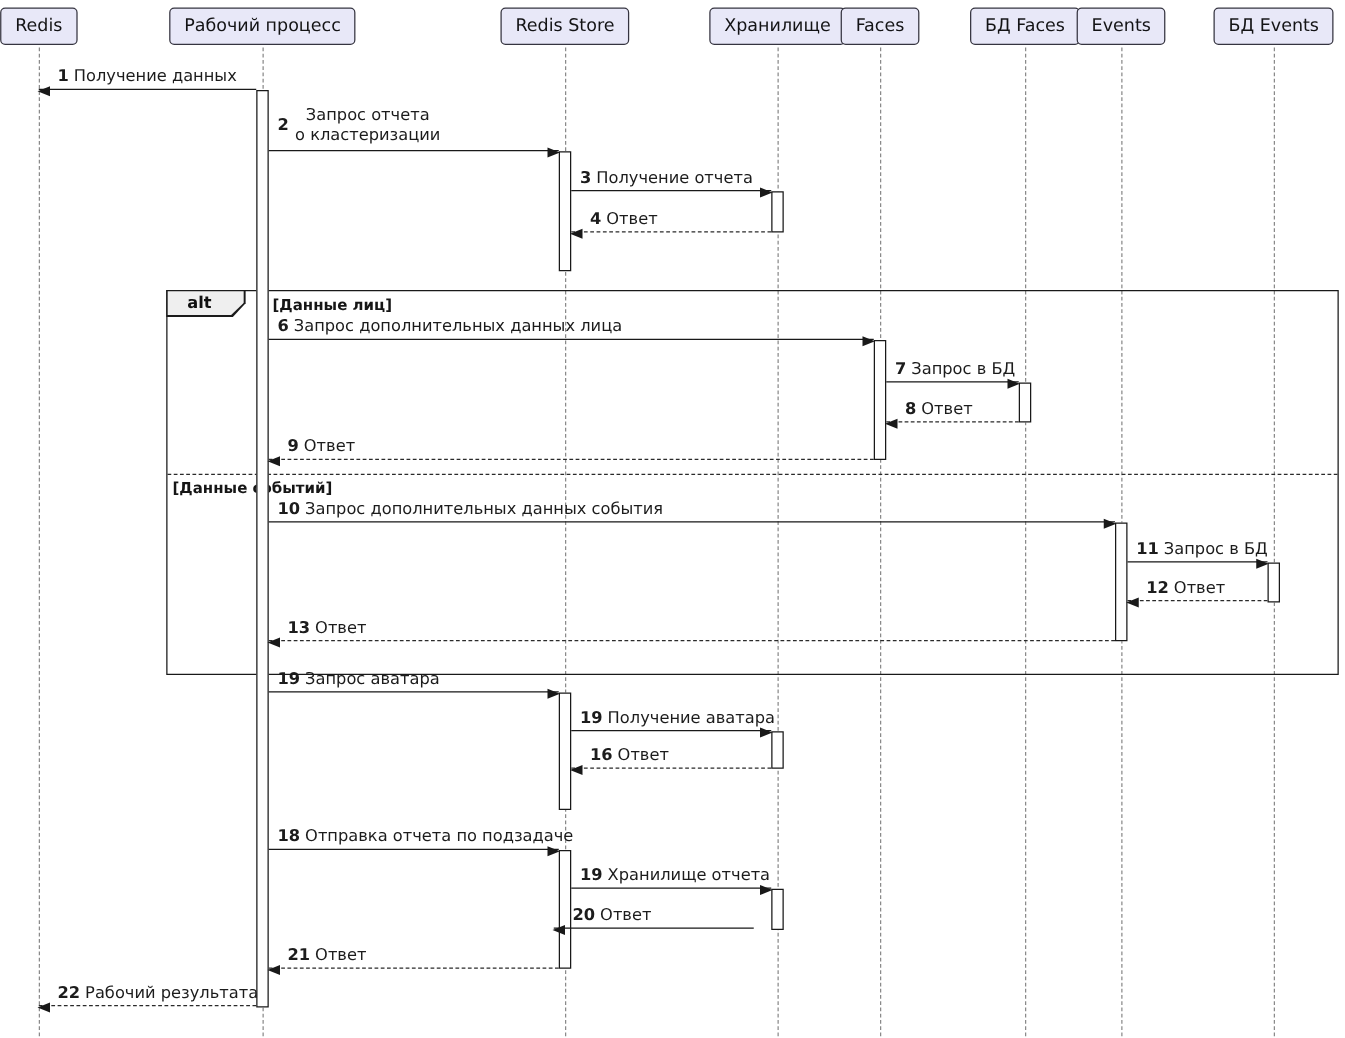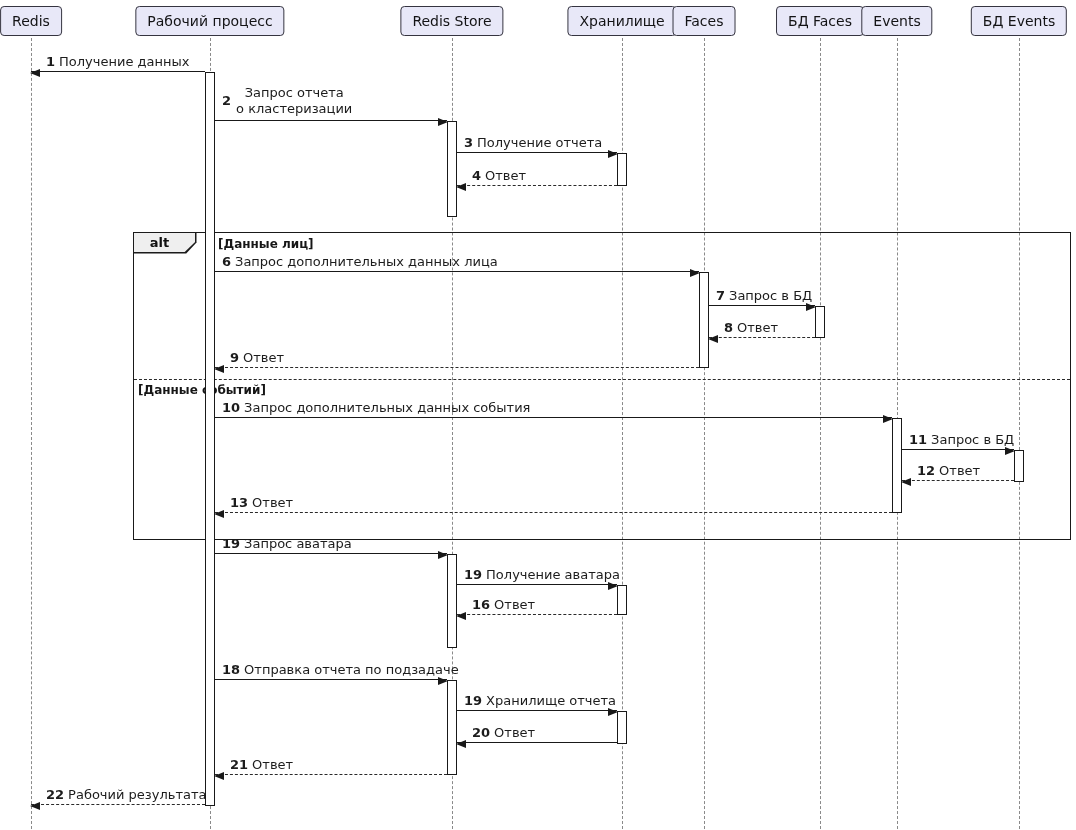--- a/index.html
+++ b/index.html
@@ -185,21 +185,21 @@
     <div class="ln"></div>
       <div class="ah"></div>
   </div>
 
   <div class="msg ltr solid" style="left:457px;top:691px;width:160px">
     <div class="lbl"><b>19</b><span class="t">Хранилище отчета</span></div>
     <div class="ln"></div>
       <div class="ah"></div>
   </div>
 
-  <div class="msg rtl solid" style="left:457px;top:723px;width:160px">
+  <div class="msg rtl solid" style="left:443px;top:723px;width:160px">
     <div class="lbl"><b>20</b><span class="t">Ответ</span></div>
     <div class="ln"></div>
       <div class="ah"></div>
   </div>
 
   <div class="msg rtl dashed" style="left:215px;top:755px;width:232px">
     <div class="lbl"><b>21</b><span class="t">Ответ</span></div>
     <div class="ln"></div>
       <div class="ah"></div>
   </div>

